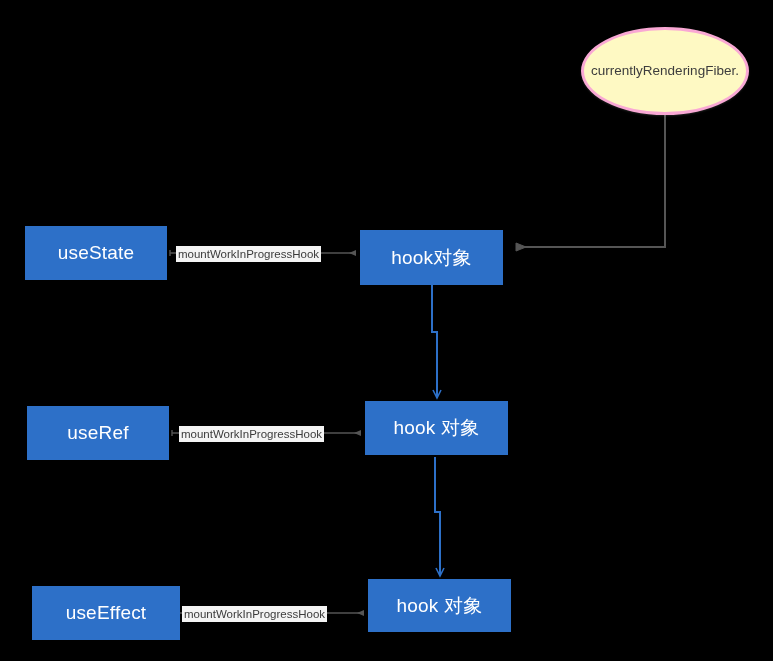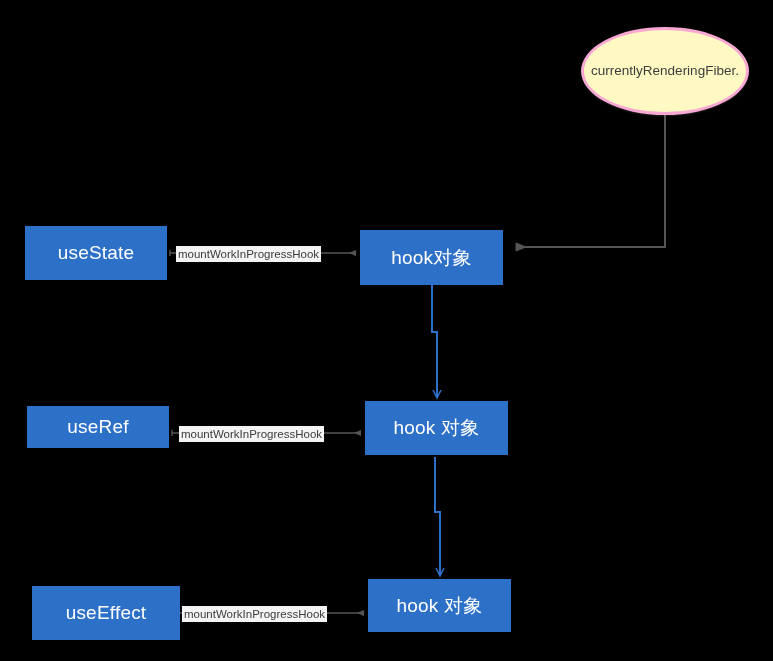--- a/index.html
+++ b/index.html
@@ -102,21 +102,21 @@
 
     <g>
       <path d="M435,457 L435,512 L440,512 L440,576" fill="none" stroke="#2d70c8" stroke-width="2" marker-end="url(#arrow-blue)"></path>
     </g>
   </svg>
 
   <div class="node-box" style="left:25px; top:226px; width:142px; height:54px;">
     <span>useState</span>
   </div>
 
-  <div class="node-box" style="left:27px; top:406px; width:142px; height:42px;">
+  <div class="node-box" style="left:27px; top:406px; width:142px; height:54px;">
     <span>useRef</span>
   </div>
 
   <div class="node-box" style="left:32px; top:586px; width:148px; height:54px;">
     <span>useEffect</span>
   </div>
 
   <div class="node-box" style="left:360px; top:222px; width:143px; height:55px;margin-top:8px;">
     <span>hook对象</span>
   </div>

